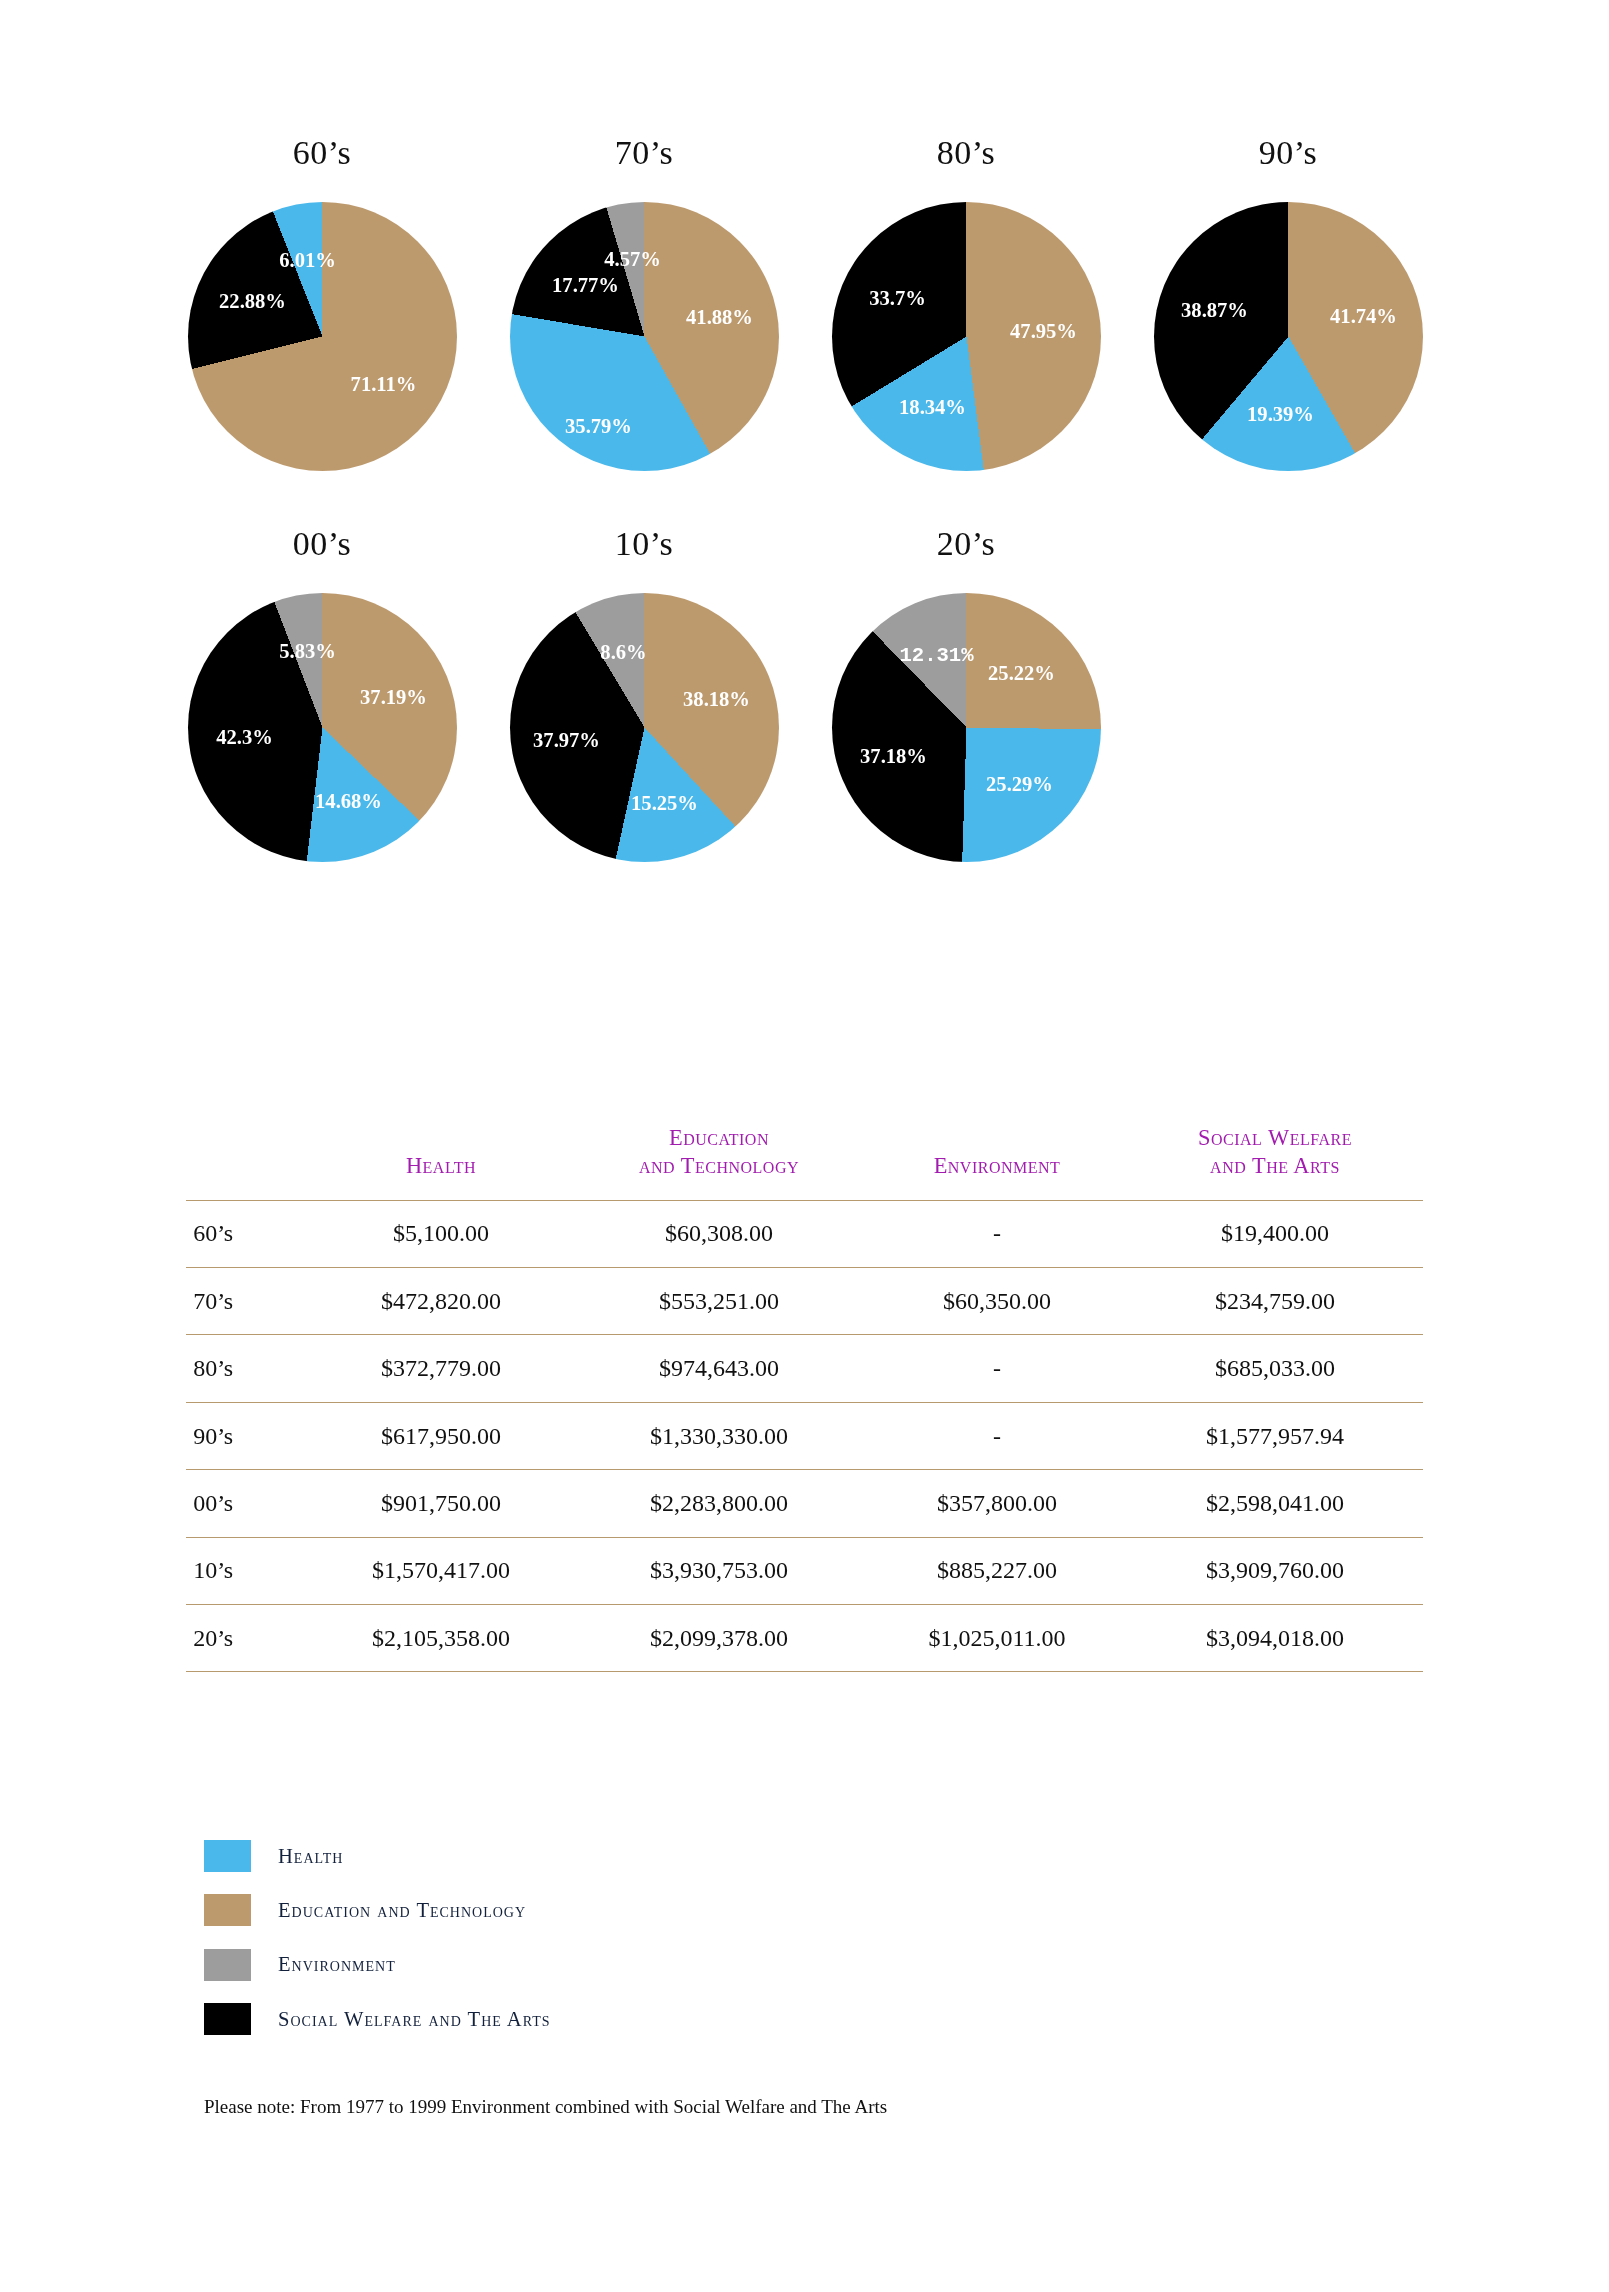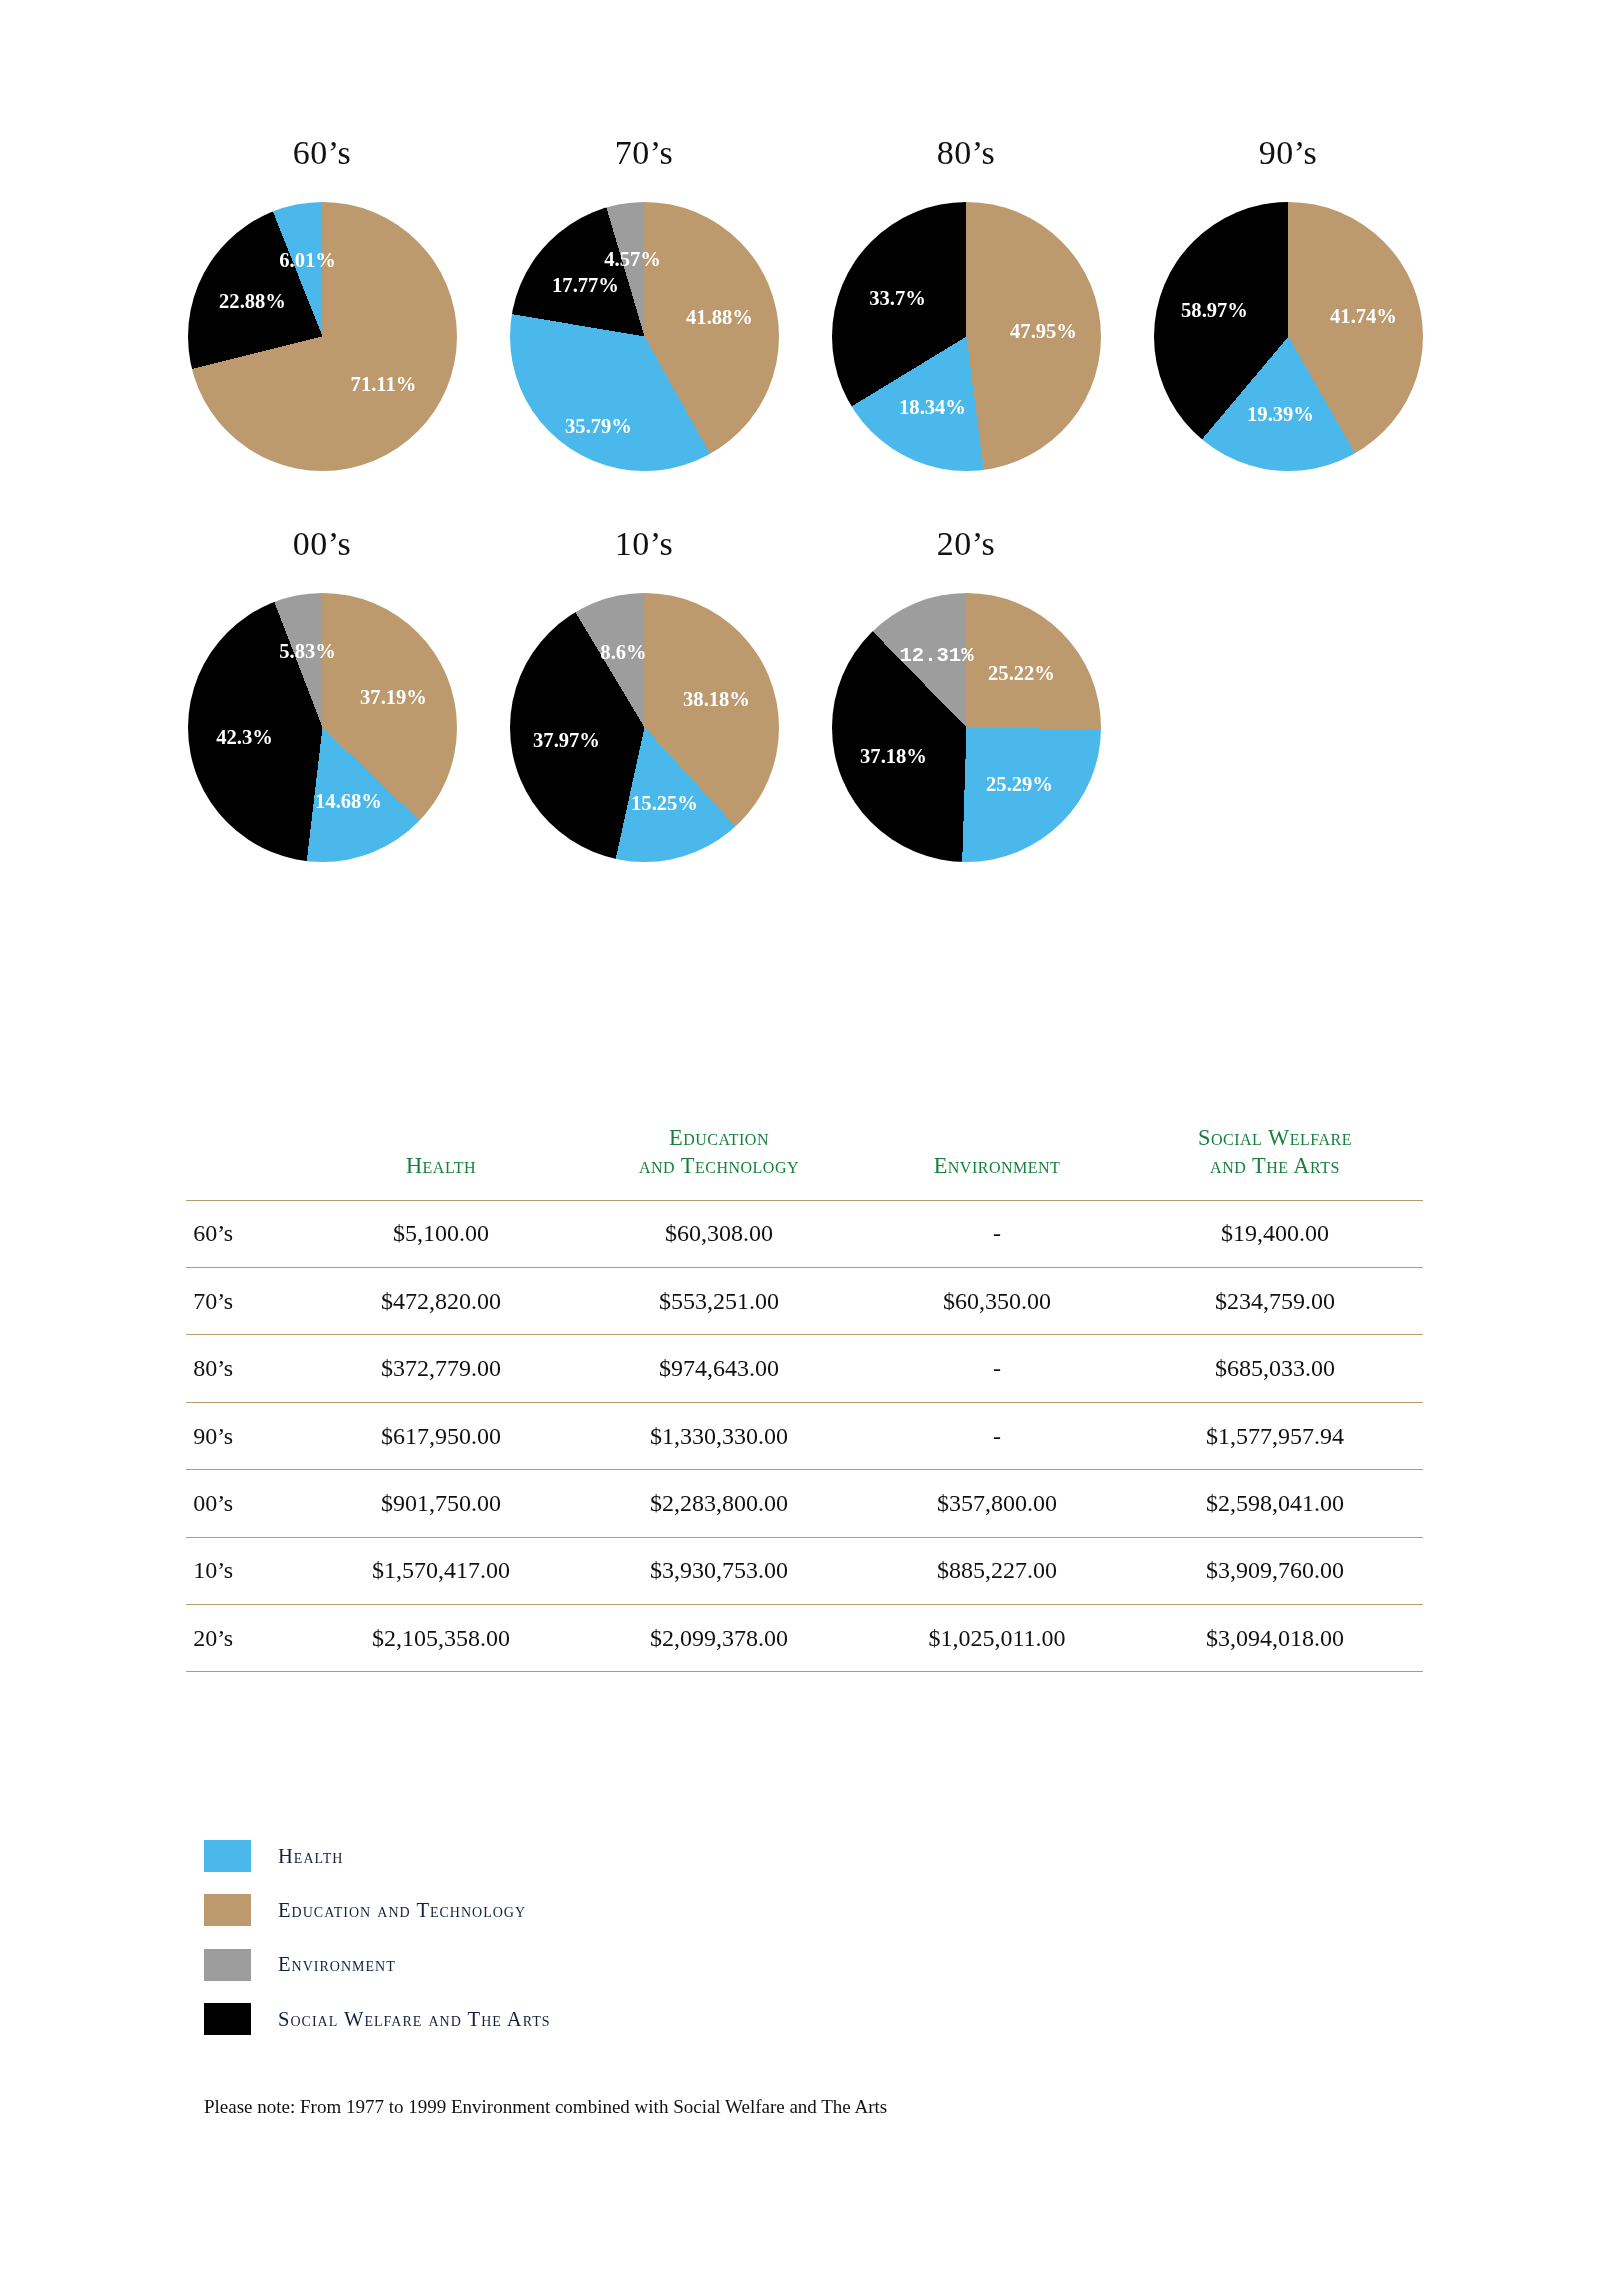--- a/index.html
+++ b/index.html
@@ -91,21 +91,21 @@
     border-collapse: collapse;
     margin: 0 auto;
     width: 1191px;
     table-layout: fixed;
   }
 
   table.data th {
     font-family: "Liberation Serif", serif;
     font-weight: normal;
     font-size: 22.4px;
-    color: #15803d;
+    color: #a21caf;
     padding: 9px 3.6px 19.7px 3.6px;
     text-align: center;
     vertical-align: bottom;
     line-height: 1.25;
     letter-spacing: 0.5px;
   }
   table.data th span.smallcap {
     font-variant: small-caps;
   }
 
@@ -205,21 +205,21 @@
             <div class="pie-label" style="left: 101px; top: 205px;">18.34%</div>
             <div class="pie-label" style="left: 66px; top: 96px;">33.7%</div>
           </div>
       </div>
       <div class="pie-cell">
         <div class="pie-title">90’s</div>
         <div class="pie-wrap" id="pie3">
             <div class="pie-disc" style="background: conic-gradient(rgb(189, 154, 110) 0%, rgb(189, 154, 110) 41.74%, rgb(74, 184, 234) 41.74%, rgb(74, 184, 234) 61.13%, rgb(0, 0, 0) 61.13%, rgb(0, 0, 0) 100%);"></div>
             <div class="pie-label" style="left: 210px; top: 114px;">41.74%</div>
             <div class="pie-label" style="left: 127px; top: 212px;">19.39%</div>
-            <div class="pie-label" style="left: 61px; top: 108px;">58.97%</div>
+            <div class="pie-label" style="left: 61px; top: 108px;">38.87%</div>
           </div>
       </div>
     </div>
 
     <div class="pie-row row2">
       <div class="pie-cell">
         <div class="pie-title">00’s</div>
         <div class="pie-wrap small" id="pie4">
             <div class="pie-disc" style="background: conic-gradient(rgb(189, 154, 110) 0%, rgb(189, 154, 110) 37.19%, rgb(74, 184, 234) 37.19%, rgb(74, 184, 234) 51.87%, rgb(0, 0, 0) 51.87%, rgb(0, 0, 0) 94.17%, rgb(157, 157, 157) 94.17%, rgb(157, 157, 157) 100%);"></div>
             <div class="pie-label" style="left: 206px; top: 104px;">37.19%</div>

